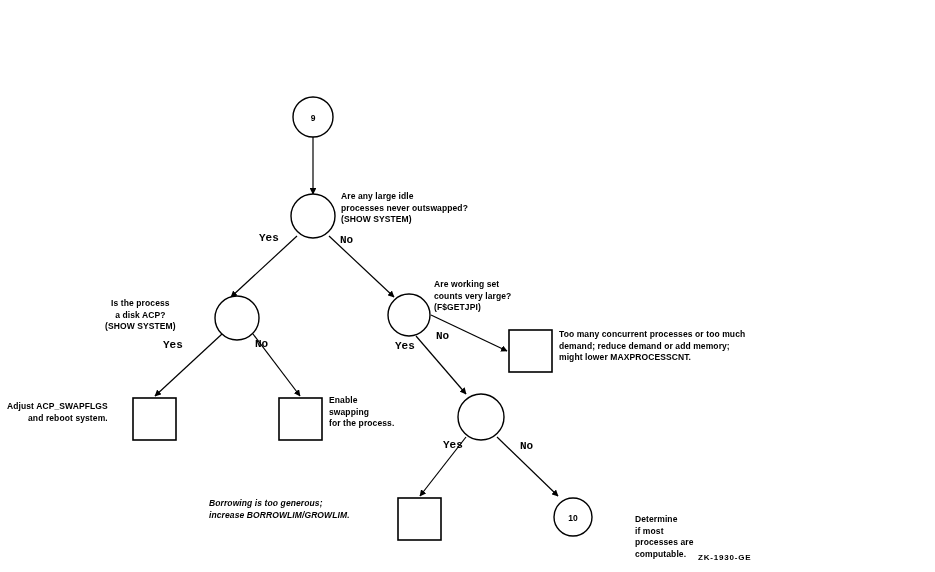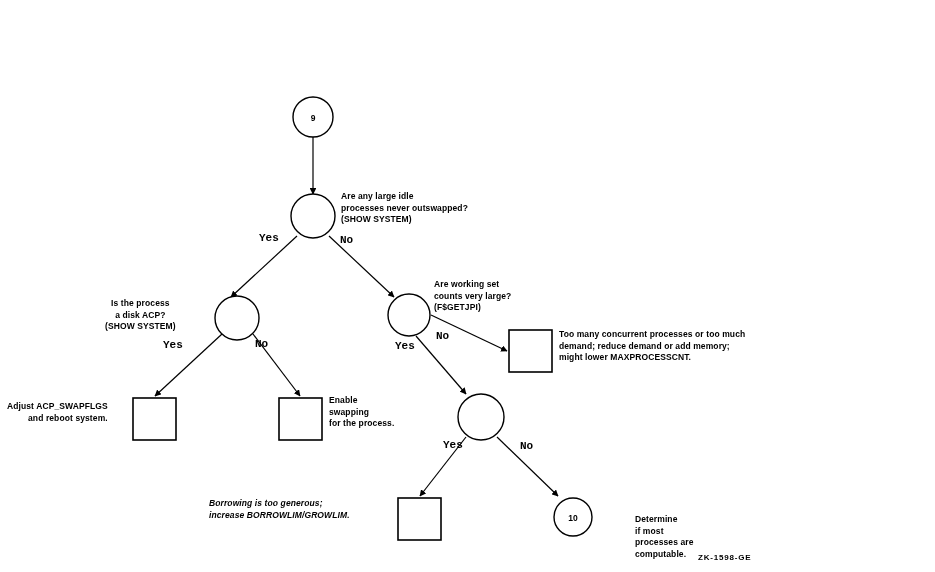--- a/index.html
+++ b/index.html
@@ -165,15 +165,15 @@
 
   <div class="branch-lbl" style="left:163px; top:340px;">Yes</div>
   <div class="branch-lbl" style="left:255px; top:339px;">No</div>
 
   <div class="branch-lbl" style="left:395px; top:341px;">Yes</div>
   <div class="branch-lbl" style="left:436px; top:331px;">No</div>
 
   <div class="branch-lbl" style="left:443px; top:440px;">Yes</div>
   <div class="branch-lbl" style="left:520px; top:441px;">No</div>
 
-  <div class="fig-id" style="left:698px; top:553px;">ZK-1598-GE</div>
+  <div class="fig-id" style="left:698px; top:553px;">ZK-1930-GE</div>
 
 </div>
 
 </body></html>

